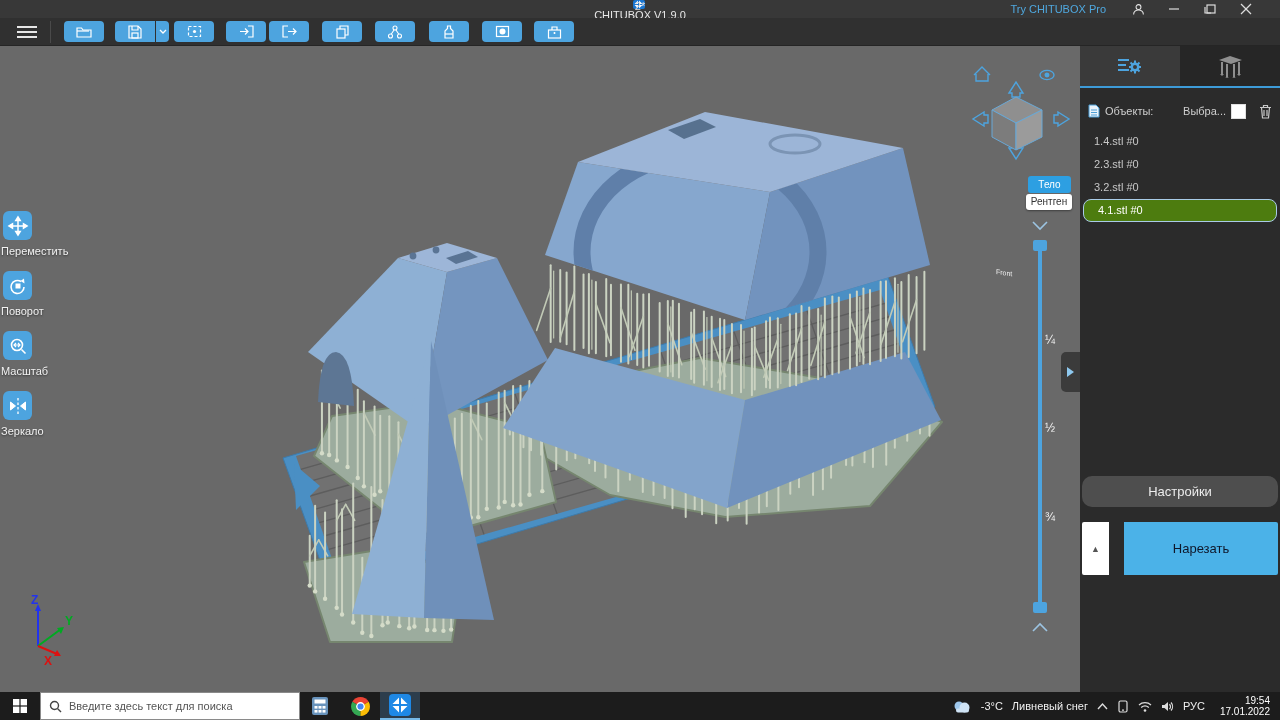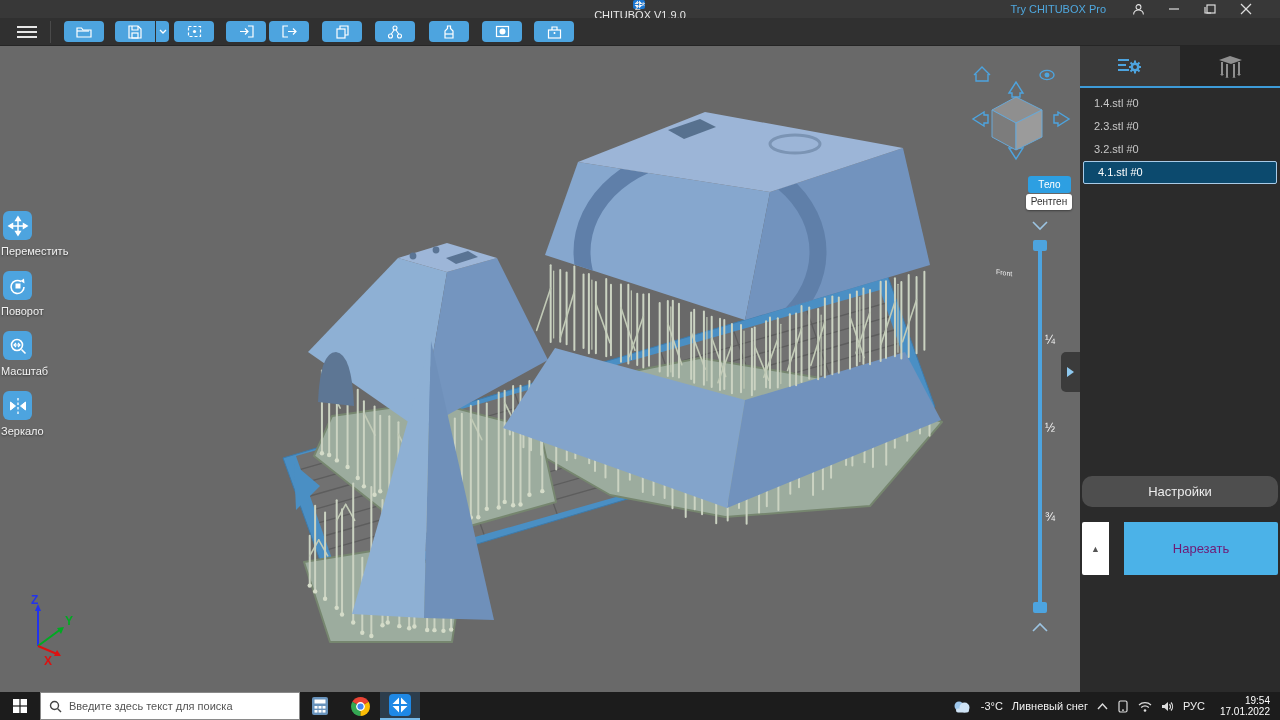--- a/index.html
+++ b/index.html
@@ -58,29 +58,29 @@
   .rpanel { position:absolute; left:1080px; top:0; width:200px; height:646px; background:#2b2b2b;
     display:flex; flex-direction:column; }
   .tabs { display:flex; height:42px; border-bottom:2px solid #3D9BD8; background:#262626; }
   .tab { width:100px; display:flex; align-items:center; justify-content:center; }
   .tab.active { background:#3a3a3a; }
   .objhdr { display:flex; align-items:center; height:30px; padding:0 8px; margin-top:8px;
     color:#cfcfcf; font-size:11px; gap:5px; }
   .objhdr .grow { flex:1; }
   .chk { width:15px; height:15px; background:#fff; border:1px solid #e0e0e0; margin-right:8px; }
   .obj-row { height:23px; line-height:23px; padding-left:14px; color:#c8c8c8; font-size:11px; }
-  .obj-row.sel { background:#0c4a6e; border:1px solid #A9CBE7; border-radius:2px;
+  .obj-row.sel { background:#4d7c0f; border:1px solid #A9CBE7; border-radius:8px;
     margin:0 3px; color:#fff; line-height:21px; }
   .spacer { flex:1; }
   .settings-btn { margin:0 2px; height:31px; background:#4E4E4E; border-radius:10px; color:#ececec;
     font-size:13px; display:flex; align-items:center; justify-content:center; }
   .slice-row { display:flex; margin:15px 2px 117px 2px; height:53px; }
   .slice-opt { width:27px; background:#fff; border-radius:2px 0 0 2px; display:flex;
     align-items:center; justify-content:center; color:#555; font-size:9px; }
-  .slice-btn { flex:1; background:#4BB2E8; border-radius:0 2px 2px 0; color:#701a75; font-size:13px;
+  .slice-btn { flex:1; background:#4BB2E8; border-radius:0 2px 2px 0; color:#0f172a; font-size:13px;
     display:flex; align-items:center; justify-content:center; margin-left:15px; }
 
   
   .taskbar { position:absolute; left:0; top:692px; width:1280px; height:28px; background:#1c1c1c;
     display:flex; align-items:stretch; color:#eee; }
   .tb-cell { width:40px; display:flex; align-items:center; justify-content:center; flex:none; }
   .searchbox { width:260px; background:#fff; display:flex; align-items:center; gap:7px;
     padding:0 8px; flex:none; border:1px solid #8a8a8a; }
   .searchbox input { border:none; outline:none; font-size:11px; width:180px;
     font-family:"Liberation Sans",sans-serif; color:#333; background:transparent; }
@@ -661,20 +661,40 @@
                 <line x1="24" y1="8" x2="24" y2="20"></line>
               </g>
             <polygon points="5,20 9,20 7,22"></polygon>
               <polygon points="10,23 14,23 12,24"></polygon>
               <polygon points="17,23 21,23 19,24"></polygon>
               <polygon points="22,20 26,20 24,22"></polygon>
           </svg>
         </div>
       </div>
 
+      <div class="objhdr">
+        <svg width="12" height="14" viewBox="0 0 12 14">
+            <path d="M1,1 H8 L11,4 V13 H1 Z" fill="#eaf3fb" stroke="#4D9FD6"></path>
+            <g stroke="#4D9FD6">
+              <line x1="3" y1="6" x2="9" y2="6"></line>
+              <line x1="3" y1="8.5" x2="9" y2="8.5"></line>
+              <line x1="3" y1="11" x2="9" y2="11"></line>
+            </g>
+          </svg>
+        <span>Объекты:</span>
+        <div class="grow"></div>
+        <span>Выбра...</span>
+        <div class="chk"></div>
+        <svg width="13" height="15" viewBox="0 0 13 15" fill="none" stroke="#c8c8c8" stroke-width="1.2">
+            <path d="M1,3.5 H12 M4.5,3.5 V1.5 H8.5 V3.5"></path>
+            <path d="M2.5,3.5 L3.5,14 H9.5 L10.5,3.5"></path>
+            <line x1="5" y1="6" x2="5" y2="12"></line>
+            <line x1="8" y1="6" x2="8" y2="12"></line>
+          </svg>
+      </div>
 
       <div style="margin-top:4px">
           <div class="obj-row">1.4.stl #0</div>
           <div class="obj-row">2.3.stl #0</div>
           <div class="obj-row">3.2.stl #0</div>
           <div class="obj-row sel">4.1.stl #0</div>
         </div>
 
       <div class="spacer"></div>
 

